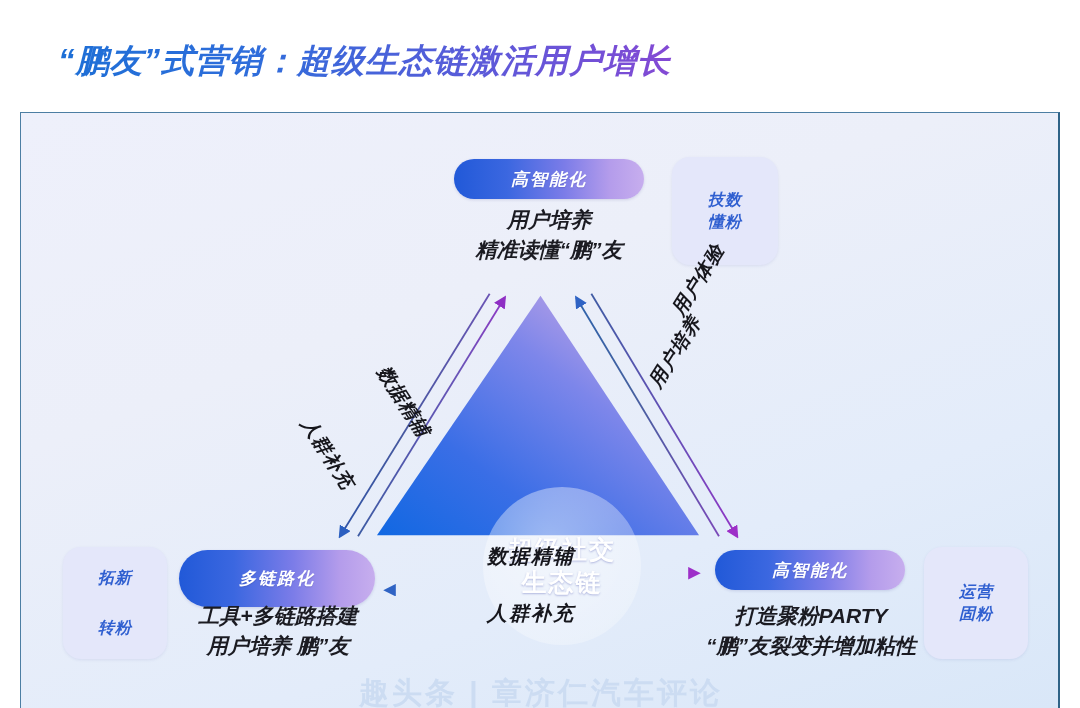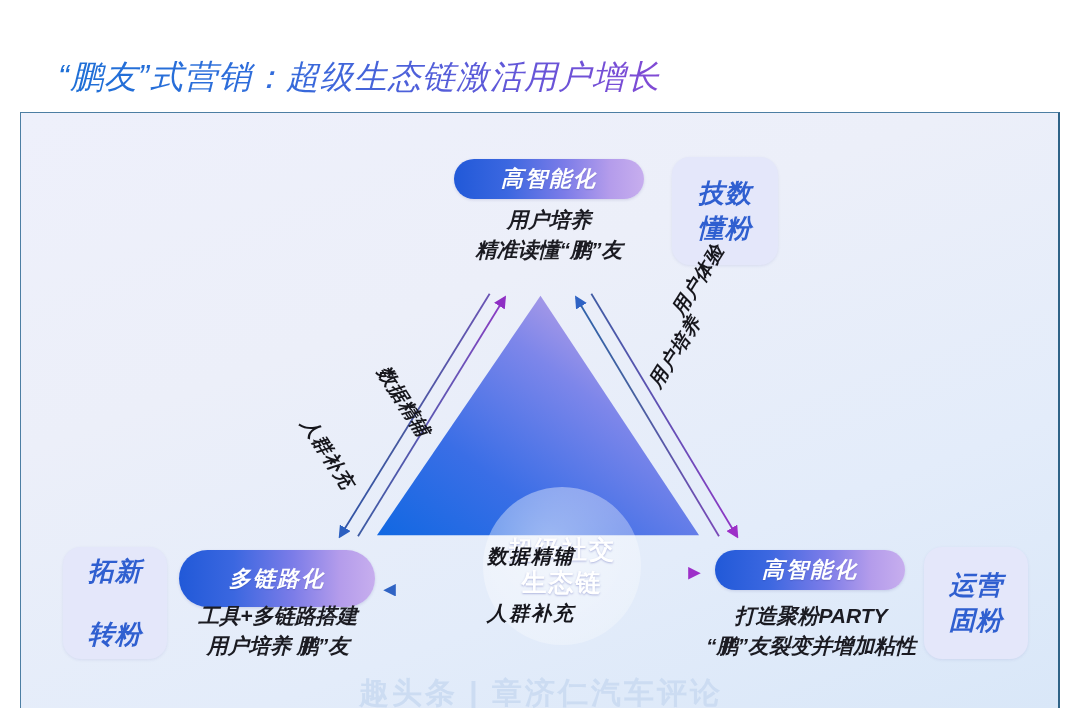--- a/index.html
+++ b/index.html
@@ -12,25 +12,25 @@
     overflow: hidden;
     font-family: "Liberation Sans", "DejaVu Sans", sans-serif;
     background: #ffffff;
     position: relative;
   }
 
   
   #title {
     position: absolute;
     left: 58px;
-    top: 54px;
+    top: 38px;
     width: 900px;
     height: 46px;
     font-size: 33px;
-    font-weight: normal;
+    font-weight: bold;
     font-style: italic;
     letter-spacing: 1px;
     white-space: nowrap;
     background: linear-gradient(90deg, #1d6fd6 0%, #2f6ddb 22%, #6a54d8 55%, #9b3fd0 80%, #c22fc8 100%);
     -webkit-background-clip: text;
     background-clip: text;
     color: transparent;
     -webkit-text-fill-color: transparent;
     line-height: 46px;
   }
@@ -49,39 +49,39 @@
     box-sizing: border-box;
     overflow: hidden;
   }
 
   
   .pill {
     position: absolute;
     border-radius: 999px;
     background: linear-gradient(90deg, #2159d8 0%, #3b67e0 28%, #7b7ce8 58%, #b49ceb 82%, #c7aeee 100%);
     color: #ffffff;
-    font-size: 22px;
+    font-size: 17px;
     font-weight: bold;
     font-style: italic;
     letter-spacing: 2px;
     display: flex;
     align-items: center;
     justify-content: center;
     box-shadow: 0 1px 3px rgba(70,70,150,0.18);
     text-shadow: 0 1px 1px rgba(40,40,120,0.22);
     white-space: nowrap;
   }
 
   
   .sidebox {
     position: absolute;
     border-radius: 18px;
     background: #e4e7fa;
     color: #2f5fd0;
-    font-size: 26px;
+    font-size: 16px;
     font-weight: bold;
     font-style: italic;
     letter-spacing: 1px;
     display: flex;
     flex-direction: column;
     align-items: center;
     justify-content: center;
     line-height: 1.35;
     box-shadow: 0 1px 3px rgba(90,100,170,0.12);
   }

